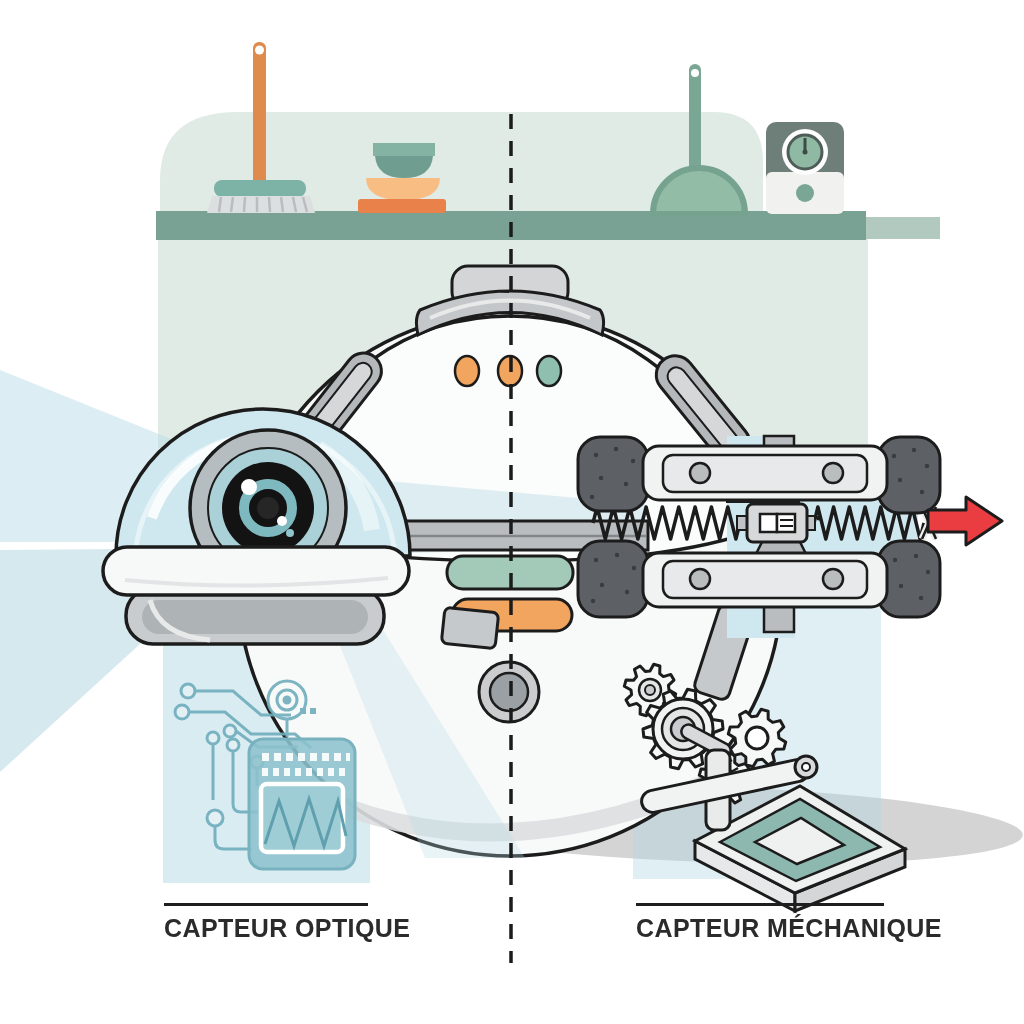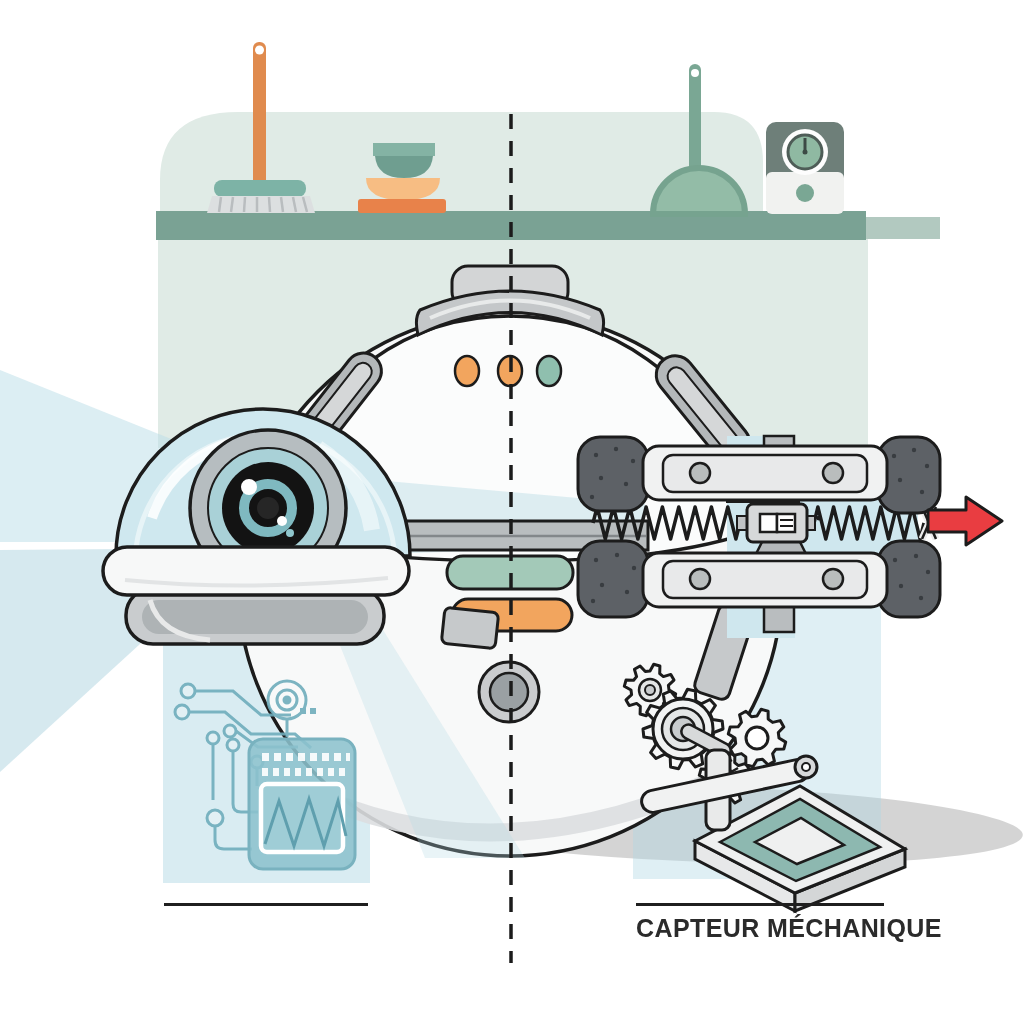--- a/index.html
+++ b/index.html
@@ -276,18 +276,19 @@
     <rect x="640" y="775" width="170" height="22" rx="11" fill="#f1f2f2" stroke="#1c1c1c" stroke-width="3" transform="rotate(-12 725 786)"></rect>
     <circle cx="806" cy="767" r="11" fill="#d7d9da" stroke="#1c1c1c" stroke-width="3"></circle>
     <circle cx="806" cy="767" r="4" fill="#ffffff" stroke="#1c1c1c" stroke-width="2"></circle>
   </g>
 
   <line x1="511" y1="114" x2="511" y2="963" stroke="#1b1b1b" stroke-width="3.5" stroke-dasharray="15 12"></line>
 </svg>
 
   <div class="caption" style="left:164px;top:903px;width:204px;">
     <div class="cap-line"></div>
+    <div class="cap-text">CAPTEUR OPTIQUE</div>
   </div>
   <div class="caption" style="left:636px;top:903px;width:248px;">
     <div class="cap-line"></div>
     <div class="cap-text">CAPTEUR MÉCHANIQUE</div>
   </div>
 </div>
 
 </body></html>

